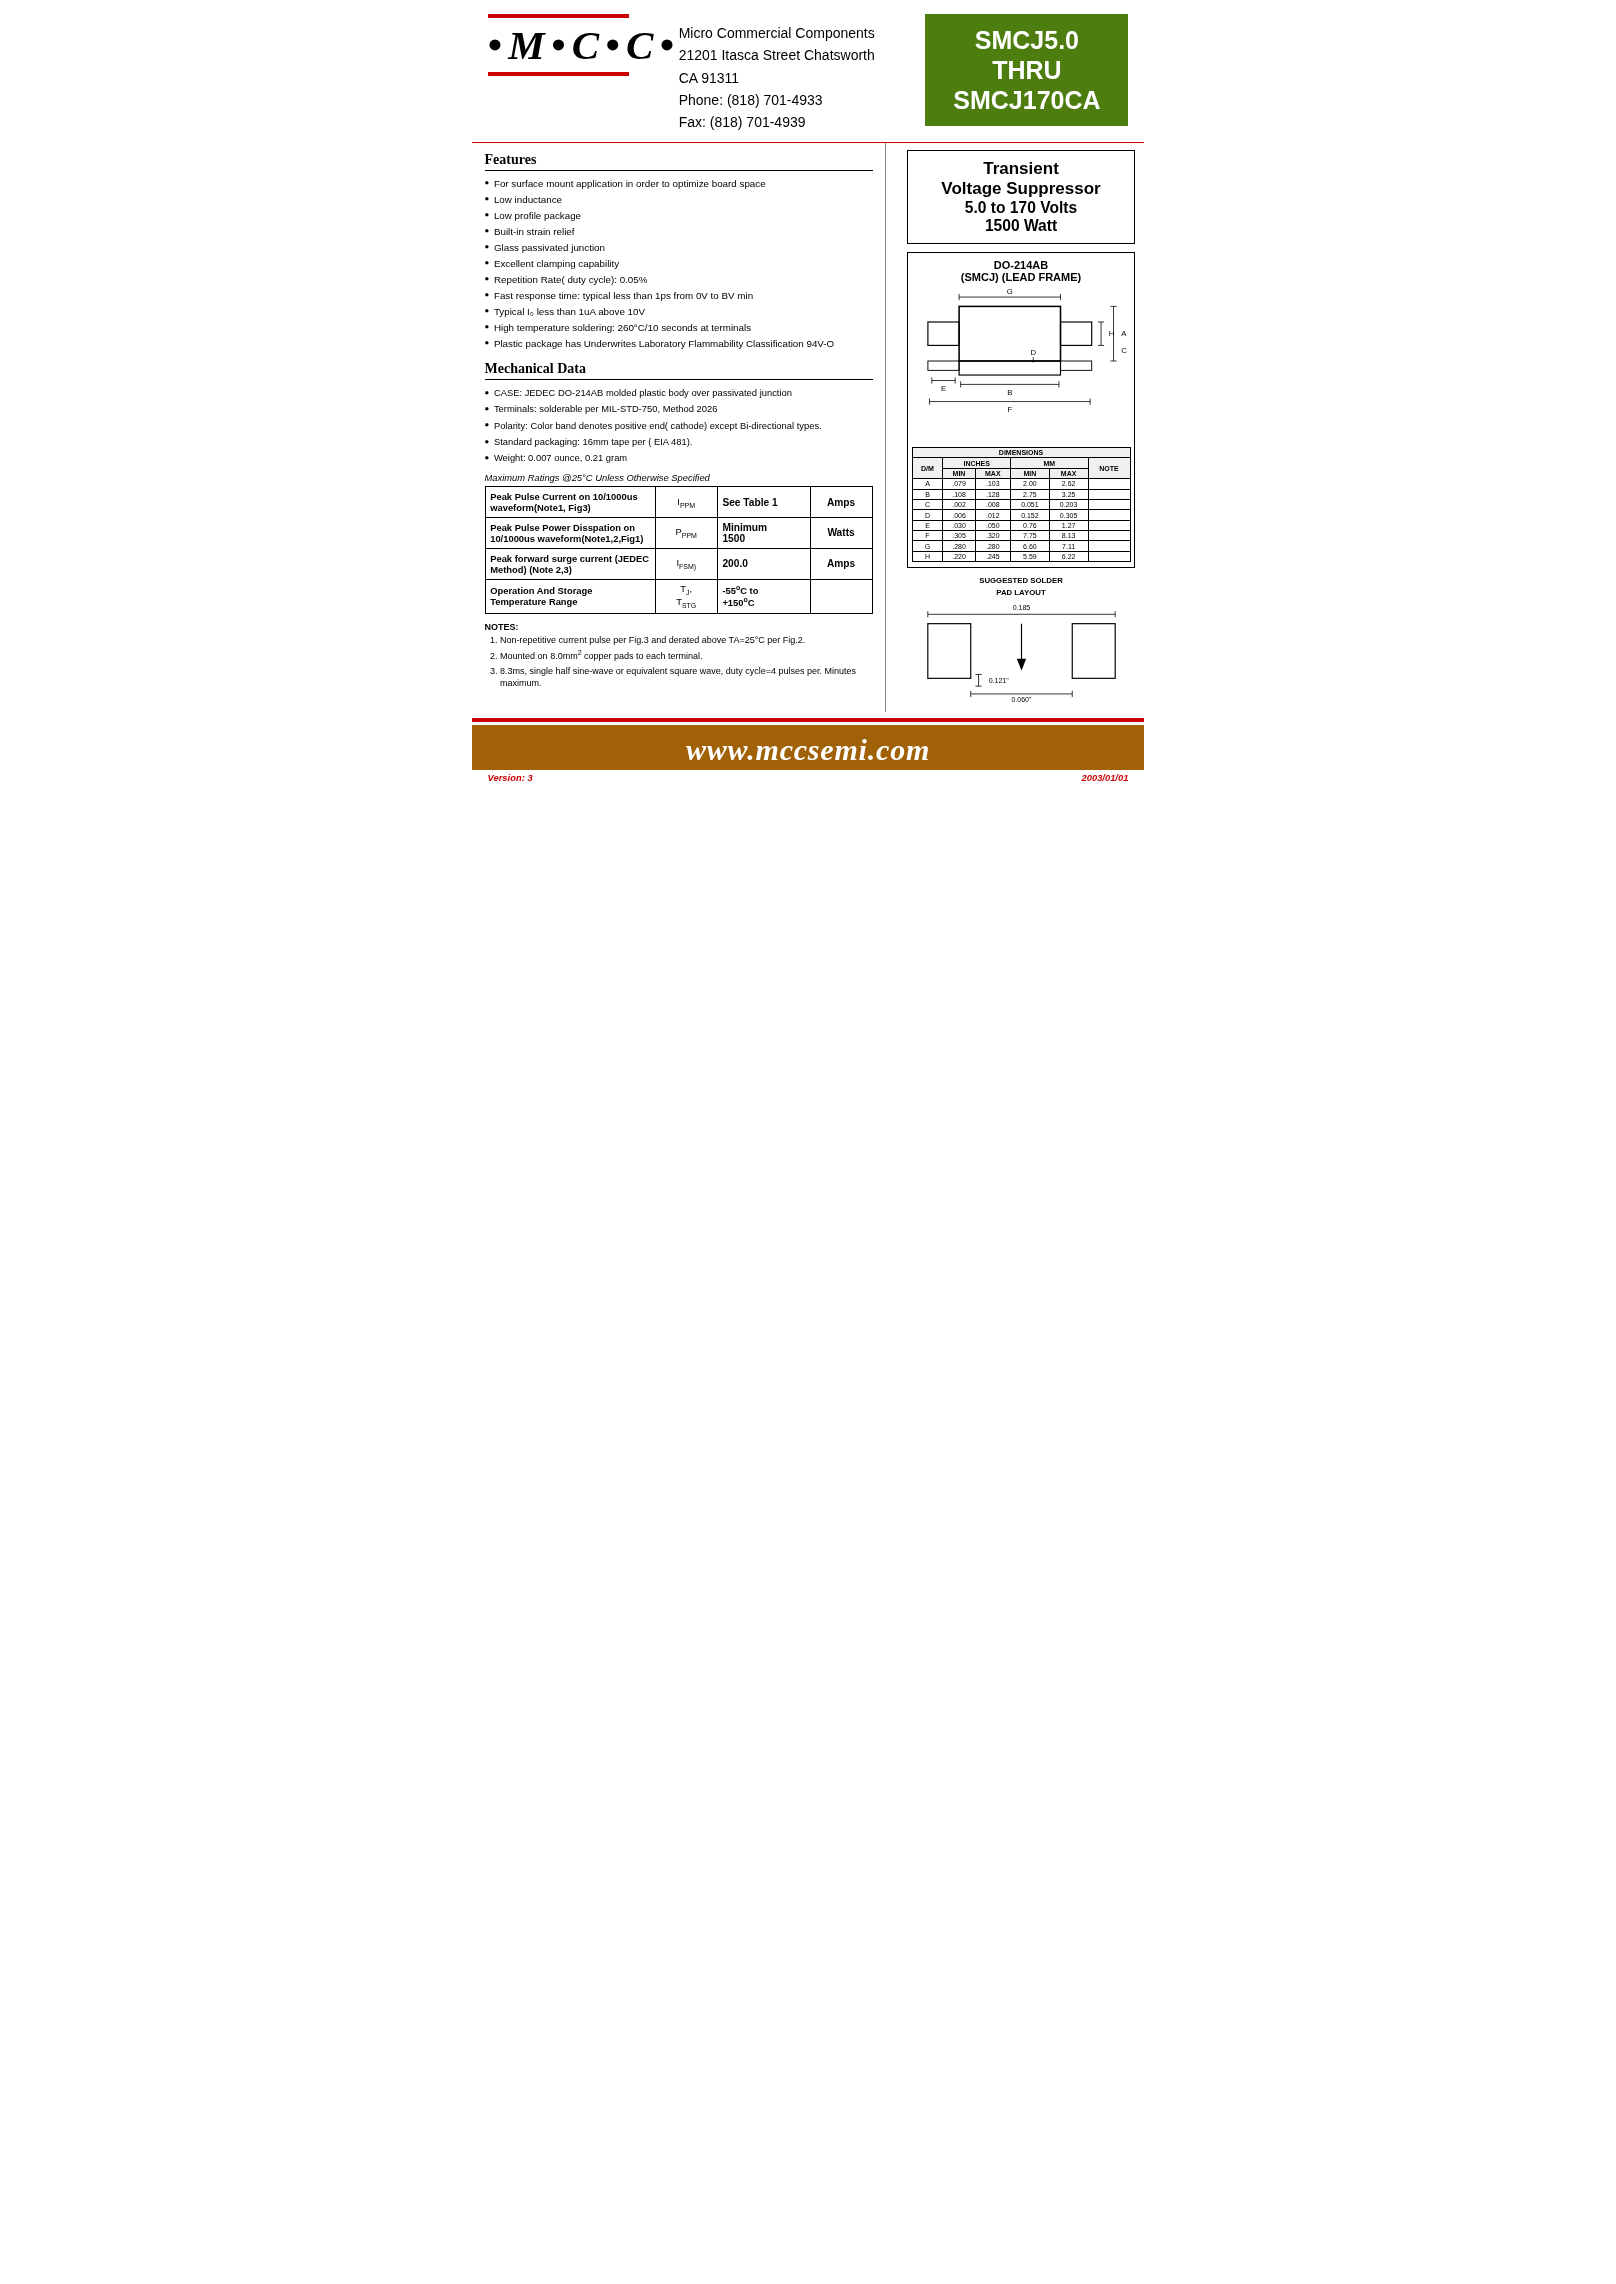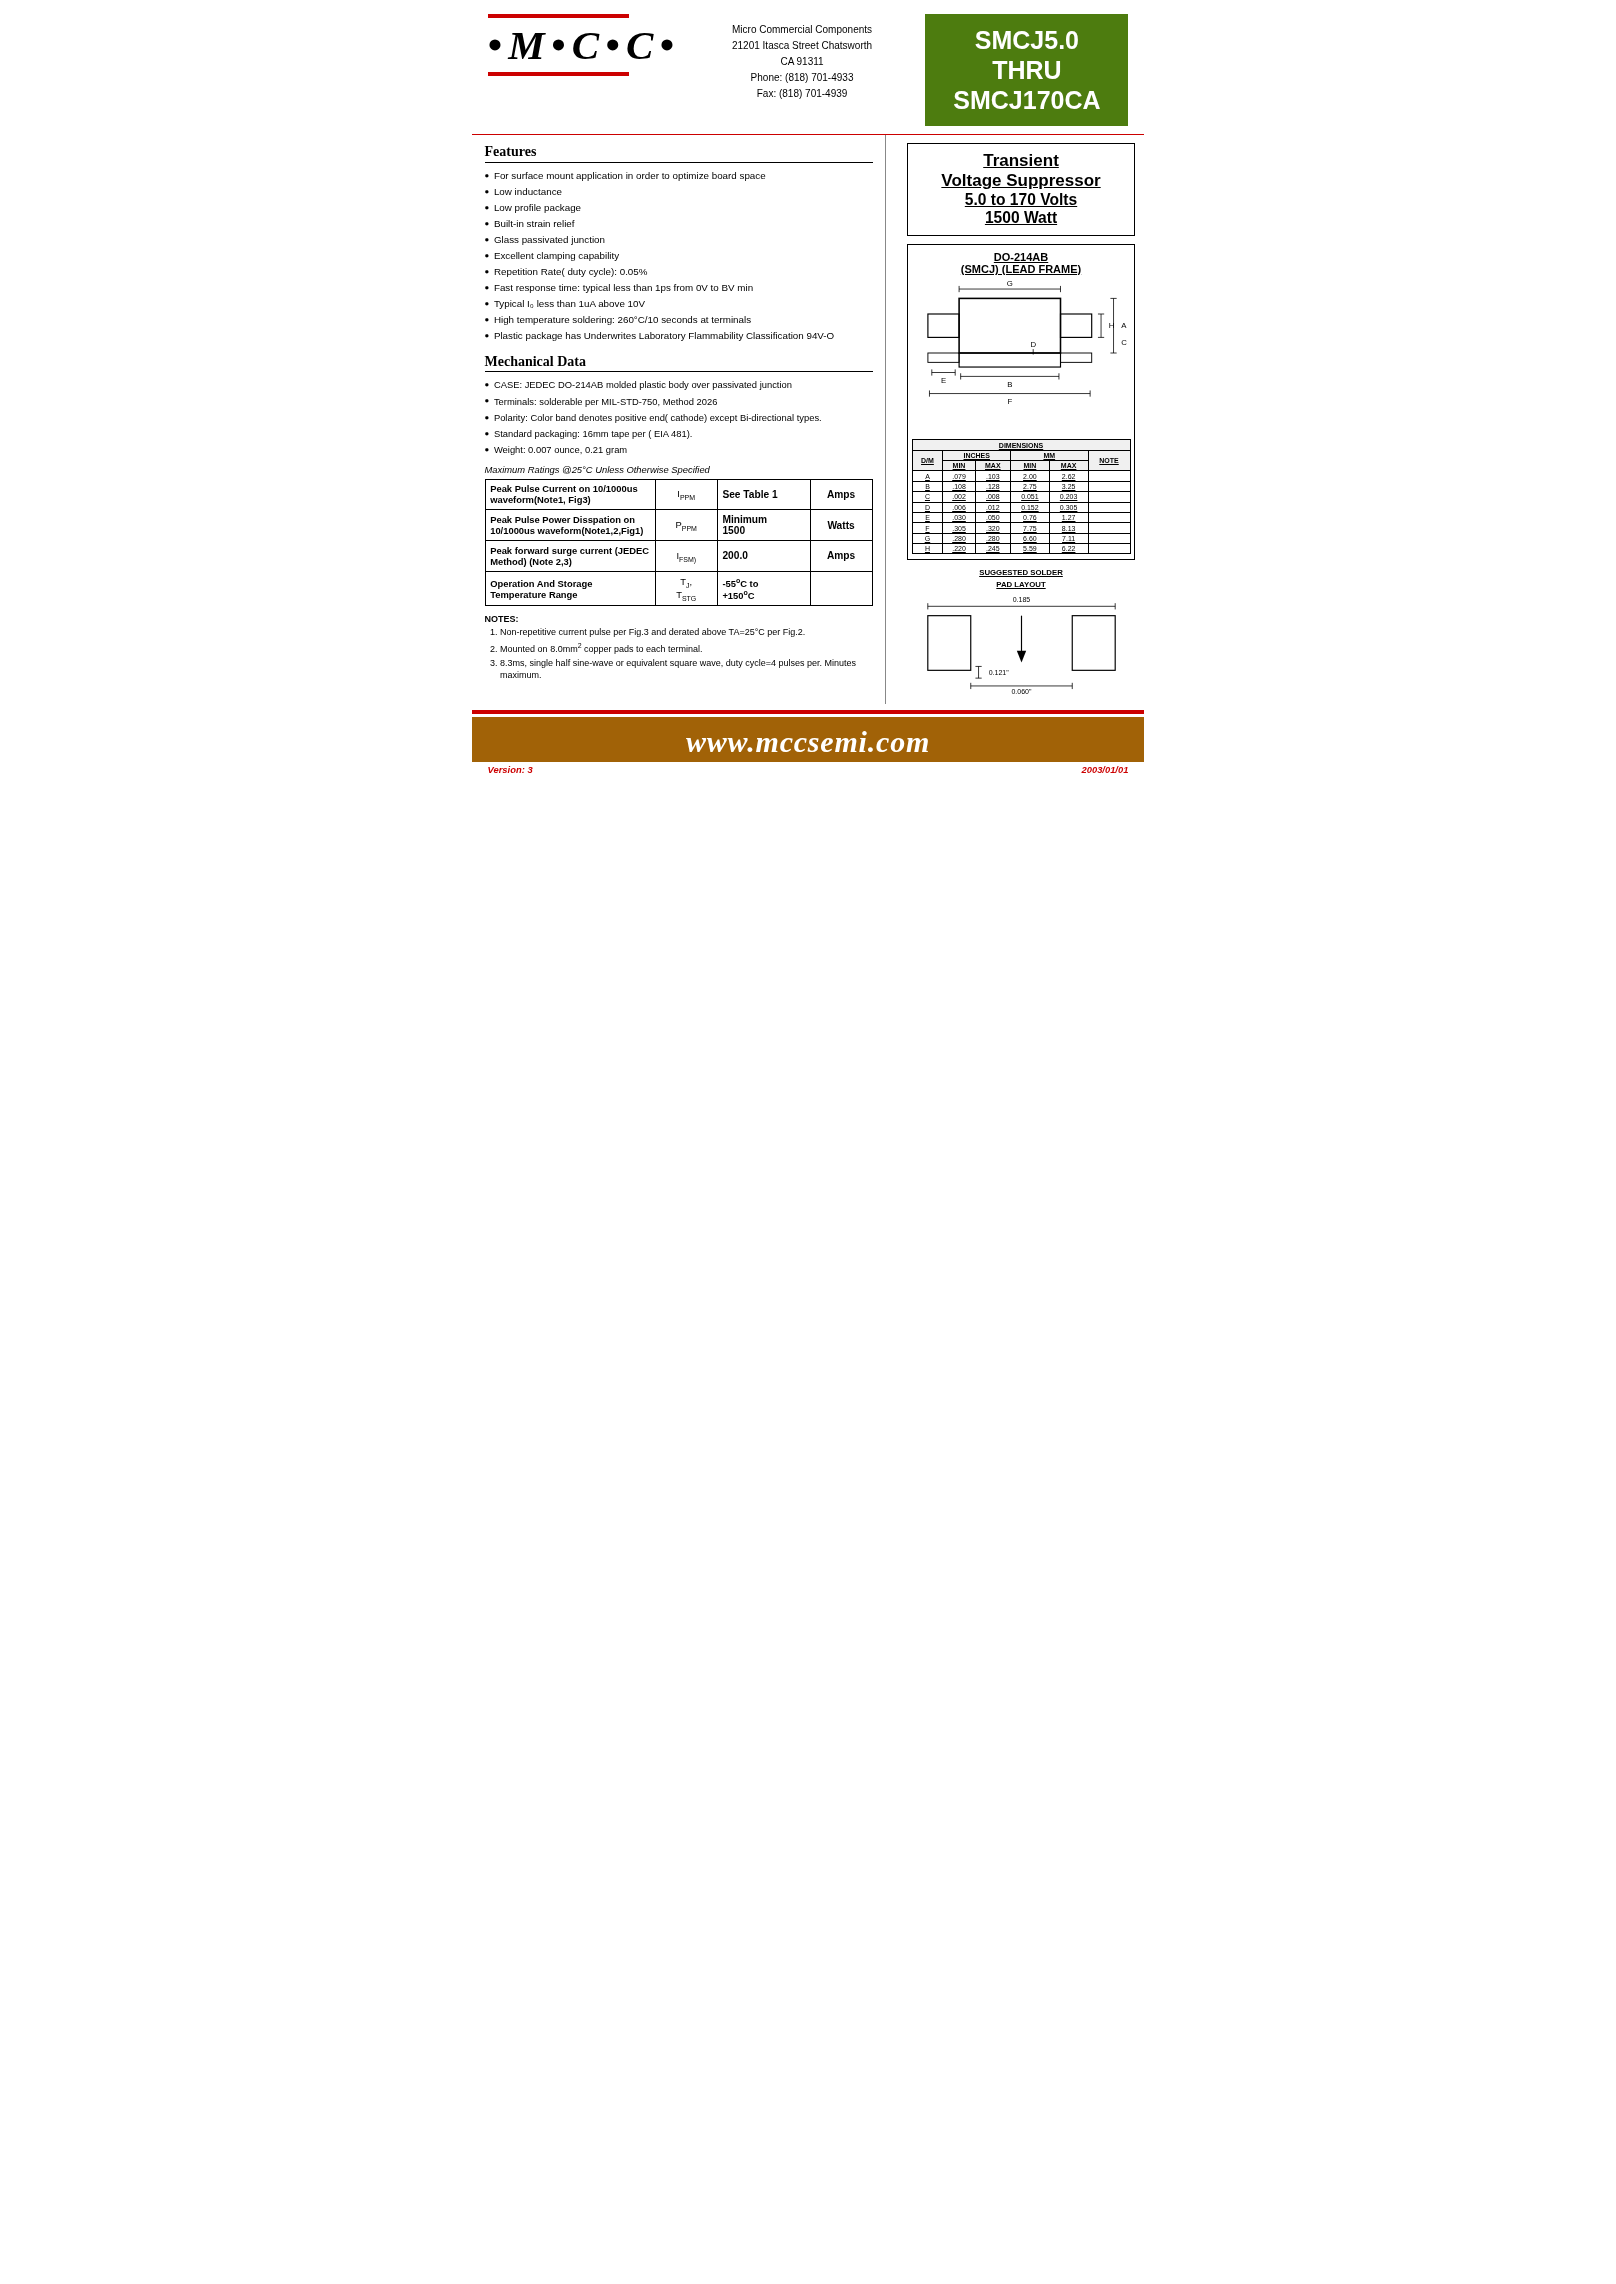--- a/index.html
+++ b/index.html
@@ -30,22 +30,22 @@
       font-weight: 900;
       font-style: italic;
       font-family: 'Times New Roman', serif;
       letter-spacing: 4.7px;
     }
     .logo-bar-top { height: 3.9px; background: #c00; width: 141px; margin-bottom: 3.1px; }
     .logo-bar-bottom { height: 3.9px; background: #c00; width: 141px; margin-top: 3.1px; }
 
     .company-info {
       flex: 1;
-      text-align: center;
-      font-size: 10px;
+      text-align: left;
+      font-size: 14px;
       padding-top: 7.8px;
       line-height: 1.6;
     }
 
     .part-number-box {
       flex: 0 0 203px;
       background: #4d7c0f;
       color: #fff;
       text-align: center;
       padding: 11px 7.8px;
@@ -63,21 +63,20 @@
 
     .left-col {
       flex: 1;
       padding: 9.4px 12.5px;
       border-right: 0.8px solid #888;
     }
 
     .right-col {
       flex: 0 0 242px;
       padding: 7.8px 9.4px;
-      text-decoration: underline;
     }
 
     
     .section-title {
       font-size: 14px;
       font-weight: bold;
       font-family: 'Times New Roman', serif;
       border-bottom: 0.8px solid #000;
       margin-bottom: 6.2px;
       padding-bottom: 1.6px;

